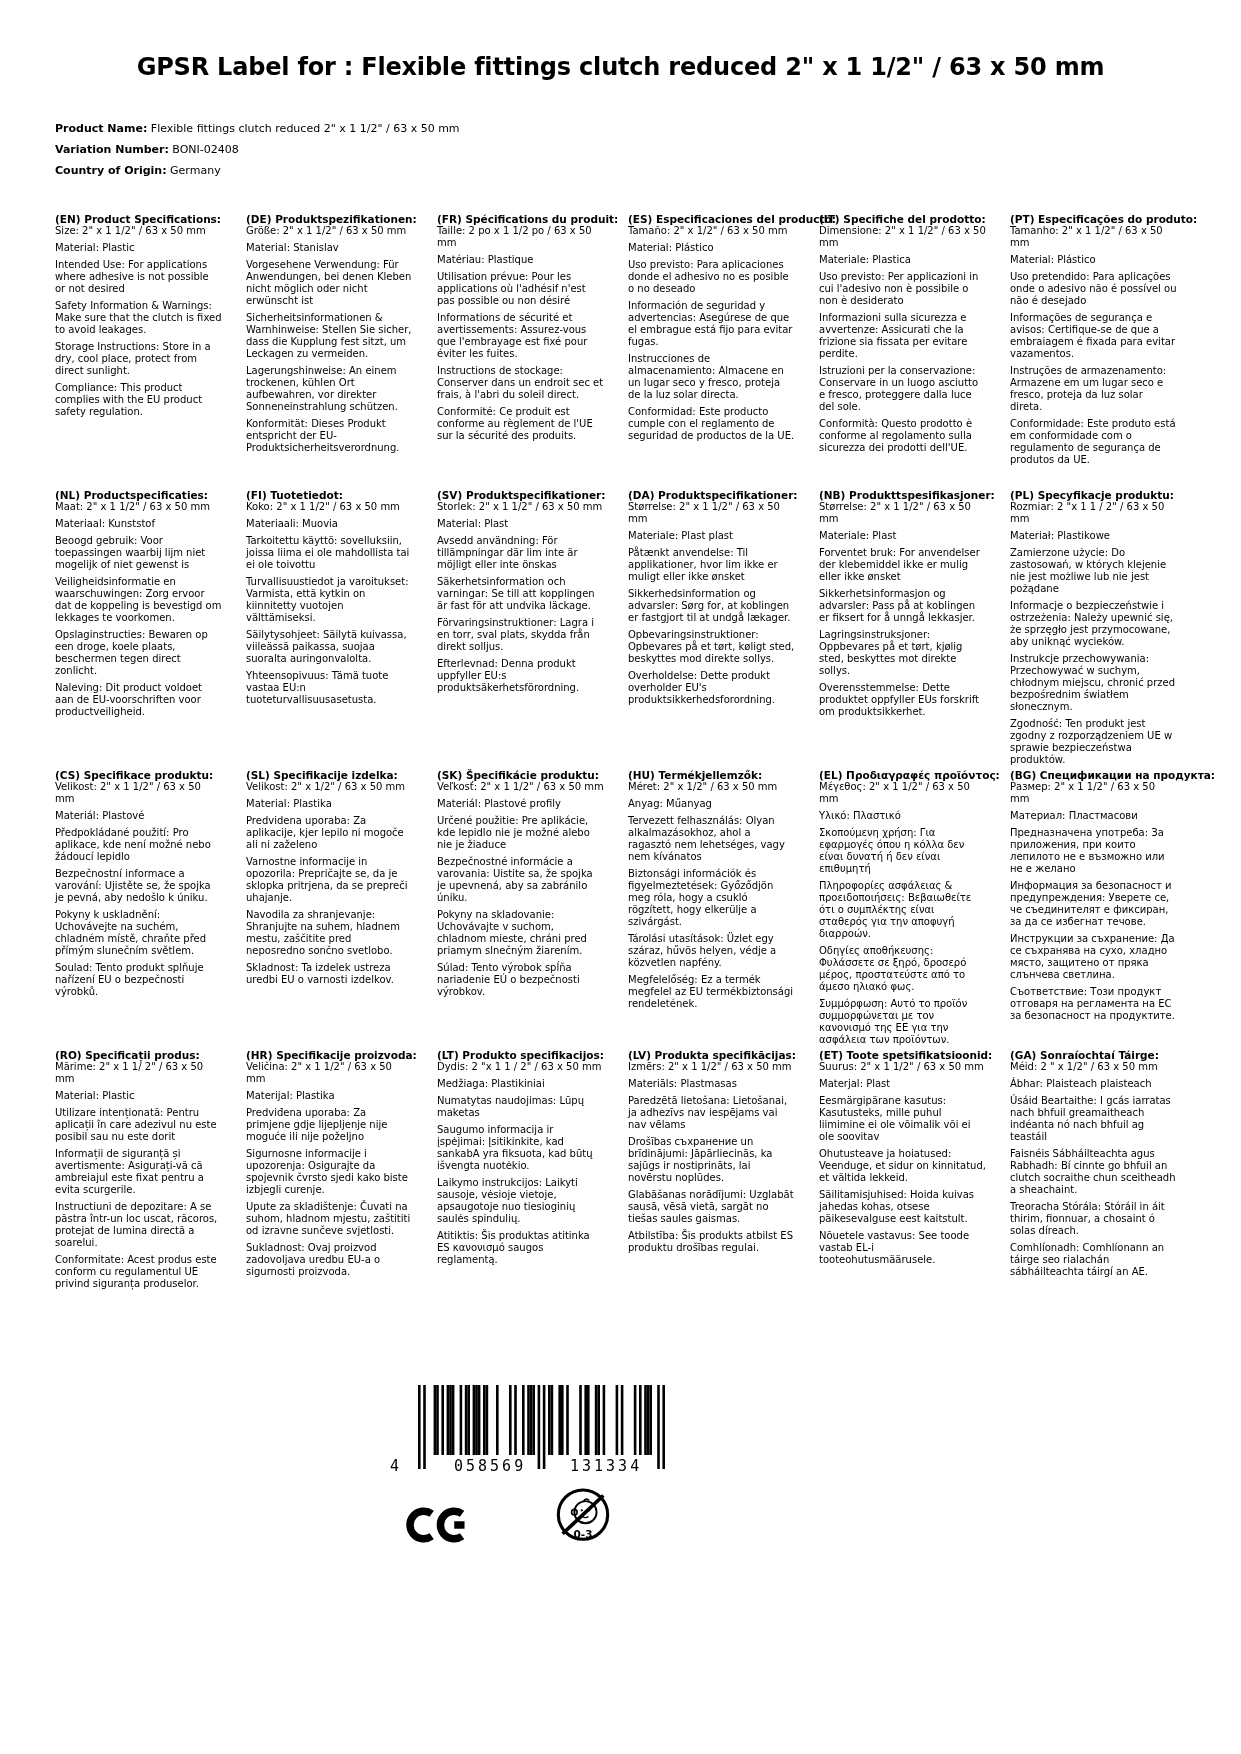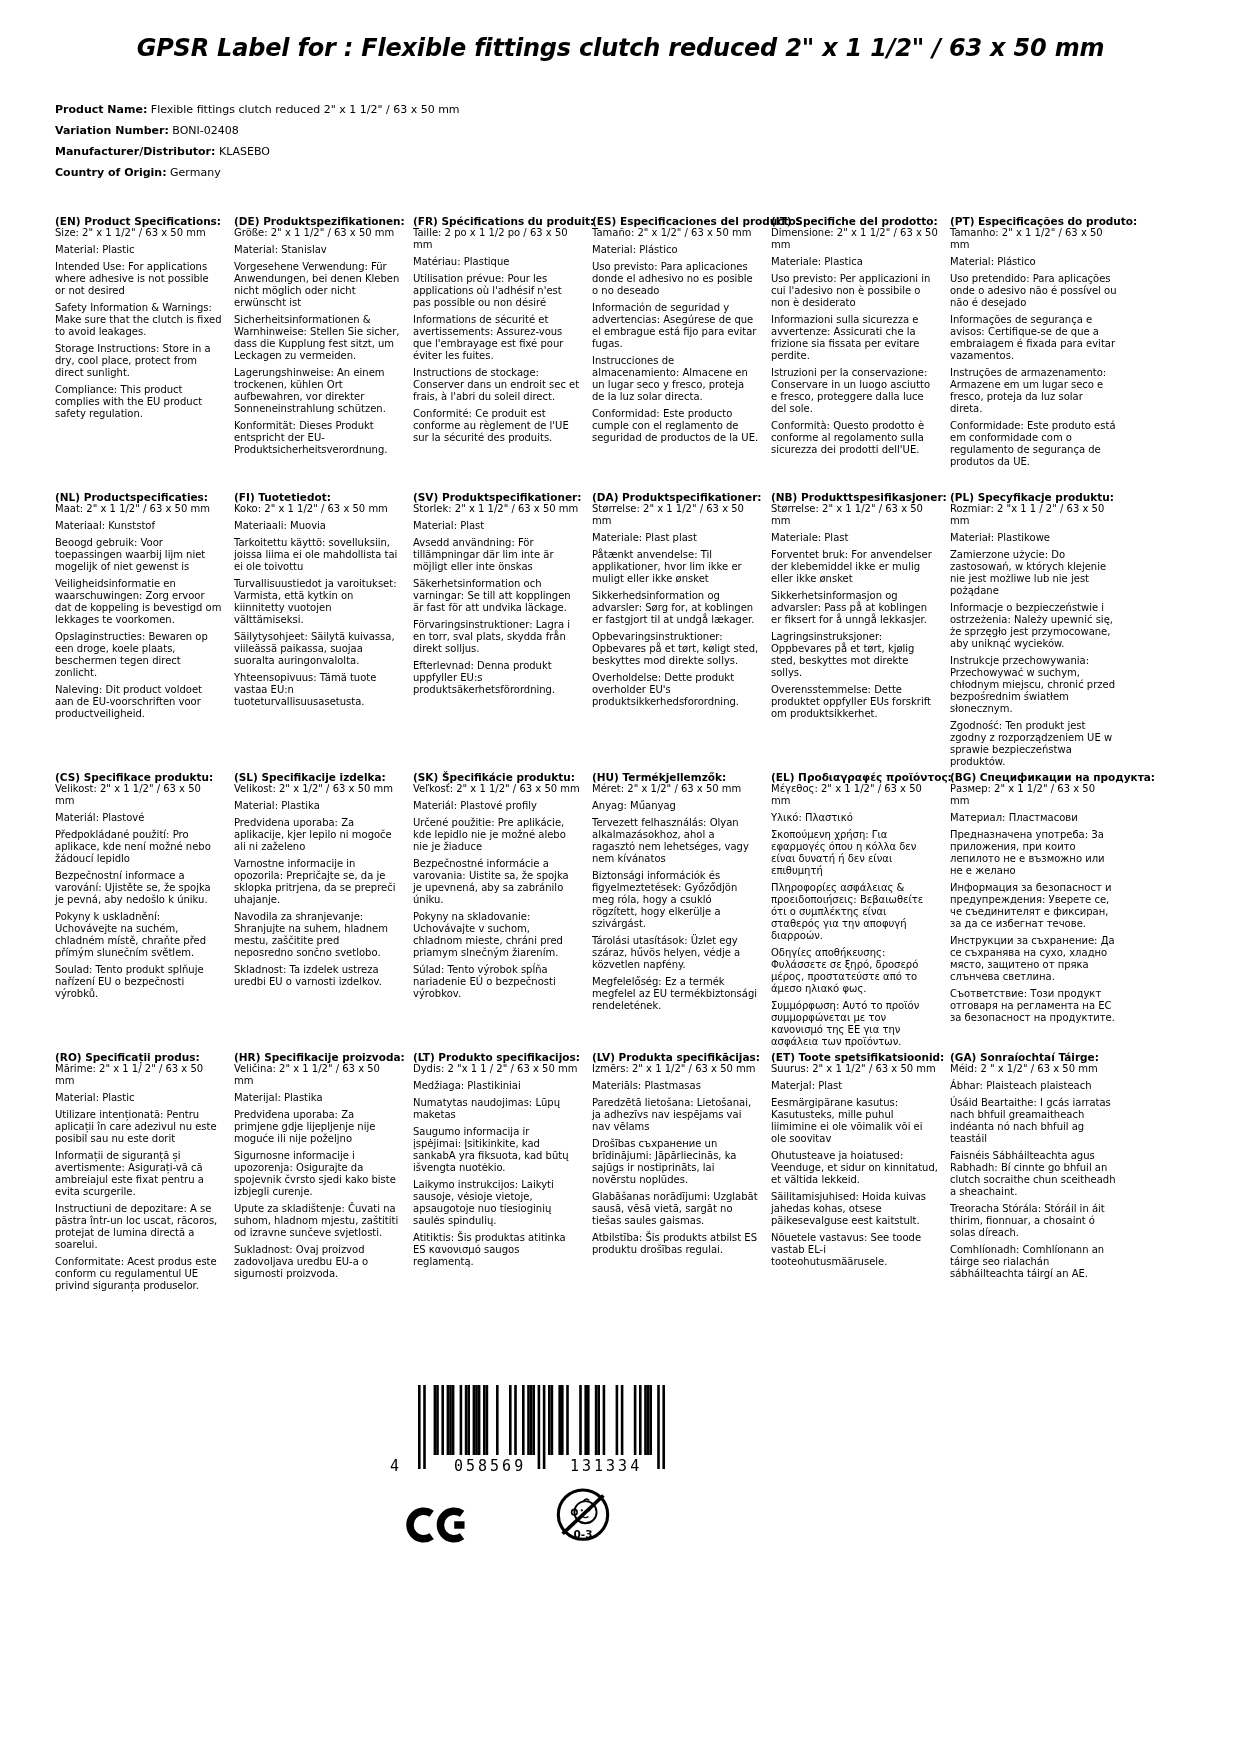--- a/index.html
+++ b/index.html
@@ -9,43 +9,42 @@
   }
   body {
     width: 1241px;
     height: 1754px;
     position: relative;
     font-family: "DejaVu Sans", sans-serif;
     color: #000000;
     overflow: hidden;
   }
   .page-title {
-    margin: 29px auto 0 auto;
+    margin: 48px auto 0 auto;
     max-width: 1000px;
     text-align: center;
     font-size: 24px;
     font-weight: bold;
     line-height: 38px;
     letter-spacing: -0.2px;
-    font-style: italic;
   }
   .product-info {
     margin: 32px 0 0 55px;
     font-size: 11px;
     line-height: 21px;
   }
   .pi-row .pi-label { font-weight: bold; }
   .pi-row .pi-value { font-weight: normal; }
 
   .language-grid {
     margin: 32px 0 0 55px;
     display: grid;
     grid-template-columns: repeat(6, 167px);
     grid-template-rows: 276px 280px 280px auto;
-    column-gap: 12px;
+    column-gap: 24px;
     justify-content: start;
     align-items: start;
   }
   .lang {
     font-size: 10px;
     line-height: 12px;
     width: 167px;
   }
   .lang-heading {
     font-weight: bold;
@@ -103,24 +102,20 @@
     <span class="pi-label">Product Name:</span>
     <span class="pi-value"> Flexible fittings clutch reduced 2" x 1 1/2" / 63 x 50 mm</span>
   </div>
 
 
   <div class="pi-row">
     <span class="pi-label">Variation Number:</span>
     <span class="pi-value"> BONI-02408</span>
   </div>
 
-  <div class="pi-row">
-    <span class="pi-label">Manufacturer/Distributor:</span>
-    <span class="pi-value"> KLASEBO</span>
-  </div>
 
   <div class="pi-row">
     <span class="pi-label">Country of Origin:</span>
     <span class="pi-value"> Germany</span>
   </div>
 
 </div>
 
 <div class="language-grid">
   <div class="lang">

